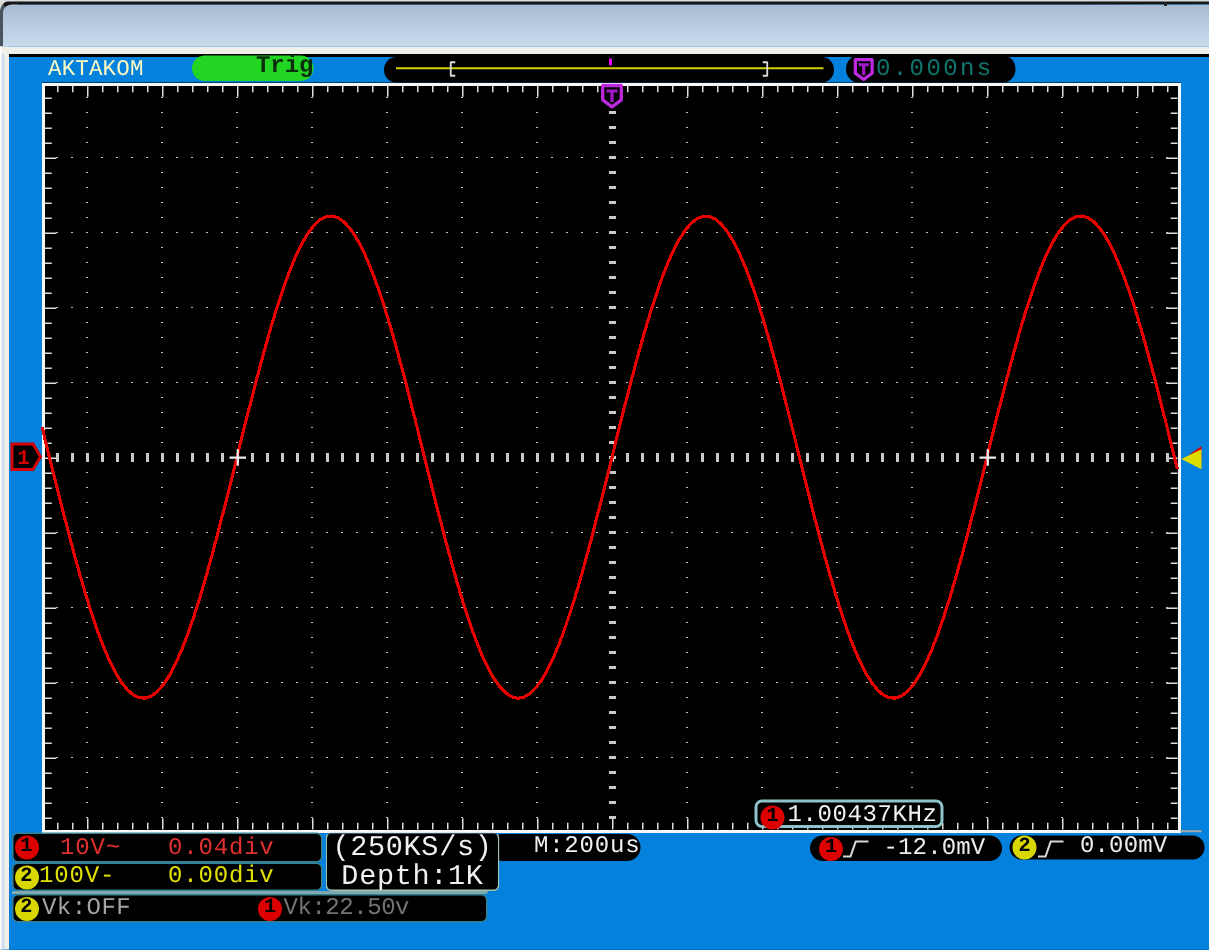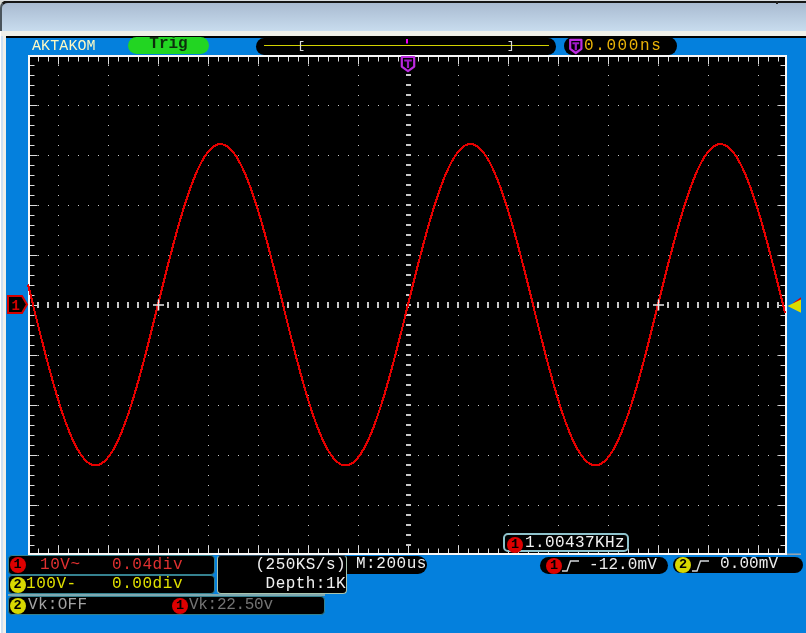--- a/index.html
+++ b/index.html
@@ -4,27 +4,27 @@
 html,body{width:806px;height:633px;overflow:hidden;background:#0480dd;font-family:"Liberation Mono",monospace}
 .abs{position:absolute}
 .titlebar{left:0;top:0;width:806px;height:31px;background:linear-gradient(#a9bbd1,#c8dcee);border-top:3px solid #161616;border-left:2px solid #4a545c;border-radius:8px 0 0 0;z-index:3}
 .tstrip{left:0;top:31px;width:806px;height:5px;background:#eff0e9;z-index:3}
 .blackline{left:6px;top:36px;width:800px;height:2px;background:#000;z-index:3}
 .leftb{left:0;top:31px;width:6px;height:602px;background:#f0efe9;border-left:1px solid #ffffff;z-index:4}
 .leftb2{left:1px;top:36px;width:2px;height:597px;background:#cfe0f2;z-index:5}
 .notch{left:776px;top:0;width:2px;height:4px;background:#222;z-index:6}
 .client{left:6px;top:38px;width:800px;height:595px;background:#0480dd;z-index:1}
 .aktakom{left:32px;top:38.5px;font-size:15px;line-height:15px;letter-spacing:0.1px;color:#fef9c3;z-index:6}
-.trigpill{left:128px;top:37px;width:81px;height:16.5px;background:#22d522;border-radius:8.5px;z-index:6;text-align:center;color:#0d2e0d;font-size:16px;font-weight:bold;line-height:15.5px}
+.trigpill{left:128px;top:37px;width:81px;height:16.5px;background:#22d522;border-radius:8.5px;z-index:6;text-align:right;color:#0d2e0d;font-size:16px;font-weight:bold;line-height:15.5px}
 .sliderpill{left:256px;top:38px;width:300px;height:17px;background:#000;border-radius:8px/8.5px;z-index:6}
-.timepill{left:564px;top:37px;width:113px;height:18px;background:#000;border-radius:8px/9px;z-index:6;color:#eab308;font-size:16px;line-height:15px}
+.timepill{left:564px;top:37px;width:113px;height:18px;background:#000;border-radius:8px/9px;z-index:6;color:#0f766e;font-size:16px;line-height:15px}
 .gridsvg{left:0;top:0;z-index:2}
 .freqbox{left:503px;top:533px;width:126px;height:19px;background:#000;border:2px solid #8fc3cc;border-radius:5px;z-index:7;color:#f2f2f2;font-size:16px}
 .row{background:#000;border:1px solid #35818f;border-radius:4px;z-index:7;font-size:16px}
-.ksbox{left:217px;top:555px;width:130px;height:39px;background:#000;border:1px solid #a8c4ae;border-top-color:#33566e;border-radius:4px;z-index:8;color:#f0f0f0;font-size:16px;text-align:right;line-height:19px;letter-spacing:0.45px}
+.ksbox{left:217px;top:555px;width:116px;height:39px;background:#000;border:1px solid #a8c4ae;border-top-color:#33566e;border-radius:4px;z-index:8;color:#f0f0f0;font-size:19px;text-align:center;line-height:19px;letter-spacing:0.45px}
 .mpill{left:326px;top:556px;width:101px;height:18px;background:#000;border-radius:9px;z-index:7;color:#f0f0f0;font-size:16px;text-align:right;line-height:17px;letter-spacing:0.55px}
 .tpill{background:#000;border-radius:9px;z-index:7;color:#ececec;font-size:16px}
 .circ{position:absolute;width:16px;height:16px;border-radius:50%;color:#000;text-align:center;font-size:13.5px;font-weight:bold;line-height:16px}
 .rc{background:#dd0000}
 .yc{background:#d8d800}
 span.t{position:absolute;line-height:16px}
 </style></head>
 <body>
 <div class="abs client"></div>
 <div class="abs" style="left:0;top:0;width:12px;height:12px;background:#d9dbd6;z-index:2"></div>

